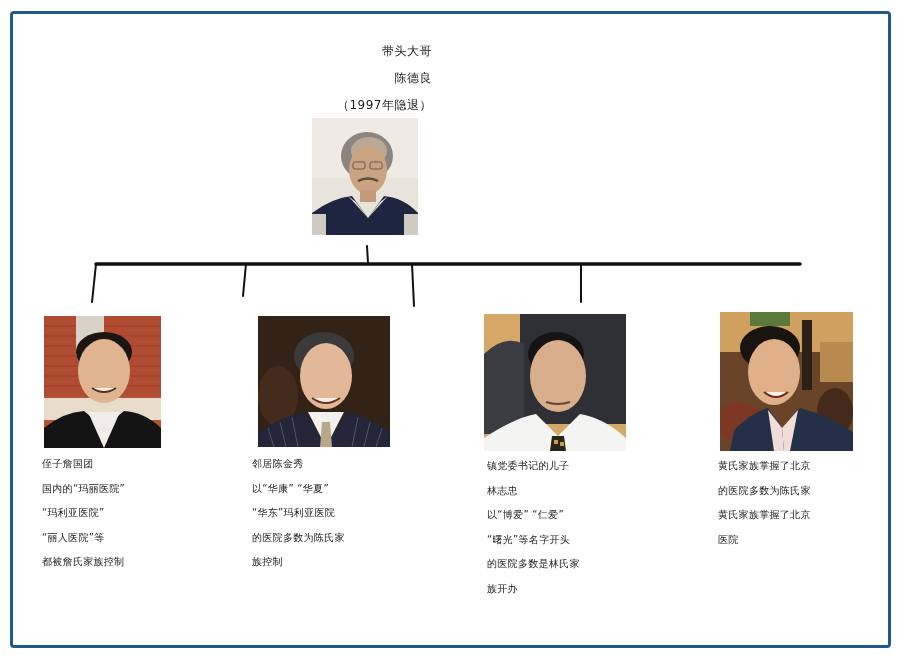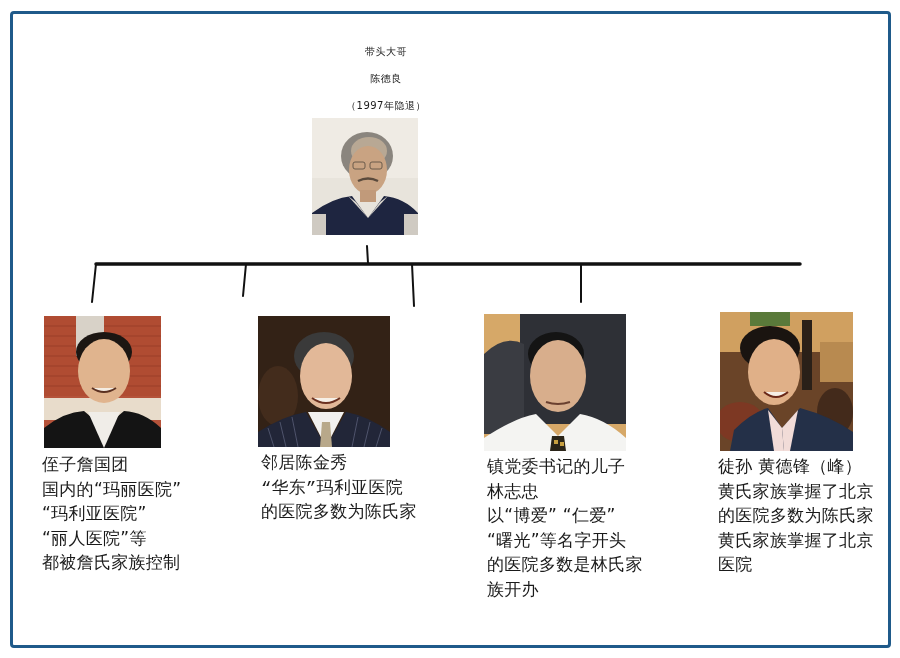--- a/index.html
+++ b/index.html
@@ -10,41 +10,41 @@
       position: absolute;
       left: 10px; top: 11px;
       width: 881px; height: 637px;
       border: 3px solid #1f5a8a;
       border-radius: 4px;
       background: #ffffff;
     }
 
     .root-title {
       position: absolute;
-      left: 316px; top: 38px; width: 140px;
-      text-align: center;
-      font-size: 10px; line-height: 27px;
+      left: 292px; top: 38px; width: 140px;
+      text-align: right;
+      font-size: 12px; line-height: 27px;
       letter-spacing: 0.5px;
     }
 
     .photo {
       position: absolute;
       overflow: hidden;
     }
     .photo svg { display: block; width: 100%; height: 100%; }
 
     .connectors {
       position: absolute; left: 0; top: 0;
       width: 900px; height: 658px;
       pointer-events: none;
     }
 
     .desc {
       position: absolute;
-      font-size: 17px; line-height: 24.5px;
+      font-size: 10px; line-height: 24.5px;
       white-space: nowrap;
       letter-spacing: 0.3px;
     }
   </style>
 </head>
 <body>
 
 <div class="frame"></div>
 
 <div class="root-title">
@@ -134,24 +134,26 @@
         <line x1="22" y1="106" x2="28" y2="131"></line>
       <line x1="34" y1="101" x2="40" y2="131"></line>
         <line x1="100" y1="101" x2="94" y2="131"></line>
       <line x1="112" y1="106" x2="106" y2="131"></line>
         <line x1="124" y1="112" x2="118" y2="131"></line>
     </g>
     <path d="M50 96 L68 131 L86 96 Z" fill="#f2f0ee"></path>
     <path d="M64 106 L72 106 L74 131 L62 131 Z" fill="#b8a88a"></path>
   </svg>
 </div>
-<div class="desc" style="left:261px; top:452px;font-family:Liberation Mono, monospace;">
+<div class="desc" style="left:252px; top:452px;">
   <div>邻居陈金秀</div>
+  <div>以“华康” “华夏”</div>
   <div>“华东”玛利亚医院</div>
   <div>的医院多数为陈氏家</div>
+  <div>族控制</div>
 </div>
 
 <div class="photo" style="left:484px; top:314px; width:142px; height:137px;">
   <svg viewBox="0 0 142 137" preserveAspectRatio="none">
     <rect width="142" height="137" fill="#d6a868"></rect>
     <rect x="36" y="0" width="106" height="110" fill="#2e3036"></rect>
     <path d="M0 40 Q20 20 40 30 L40 120 L0 120 Z" fill="#3a3c42"></path>
     <ellipse cx="72" cy="40" rx="28" ry="22" fill="#141414"></ellipse>
     <ellipse cx="74" cy="62" rx="28" ry="36" fill="#d8ae8c"></ellipse>
     <path d="M62 88 Q74 92 86 88" stroke="#6a4030" stroke-width="2" fill="none"></path>
@@ -181,18 +183,17 @@
     <ellipse cx="115" cy="100" rx="18" ry="24" fill="#3a2418" opacity="0.8"></ellipse>
     <ellipse cx="50" cy="36" rx="30" ry="22" fill="#1a1410"></ellipse>
     <ellipse cx="54" cy="60" rx="26" ry="33" fill="#e0b088"></ellipse>
     <path d="M44 80 Q56 90 68 80" stroke="#6a2818" stroke-width="2" fill="#f6efe6"></path>
     <path d="M10 139 L14 118 Q32 100 48 96 L62 116 L80 96 Q110 104 133 120 L133 139 Z" fill="#243048"></path>
     <path d="M48 98 L62 116 L64 139 L54 139 Z" fill="#f2dcd8"></path>
     <path d="M62 116 L78 98 L70 139 L64 139 Z" fill="#f2dcd8"></path>
   </svg>
 </div>
 <div class="desc" style="left:718px; top:454px;">
-  <div>徒孙 黄德锋（峰）</div>
   <div>黄氏家族掌握了北京</div>
   <div>的医院多数为陈氏家</div>
   <div>黄氏家族掌握了北京</div>
   <div>医院</div>
 </div>
 
 </body></html>

